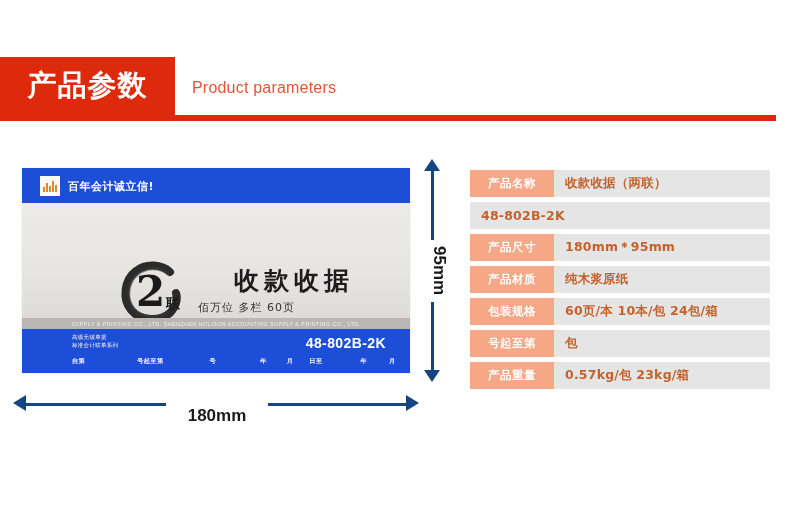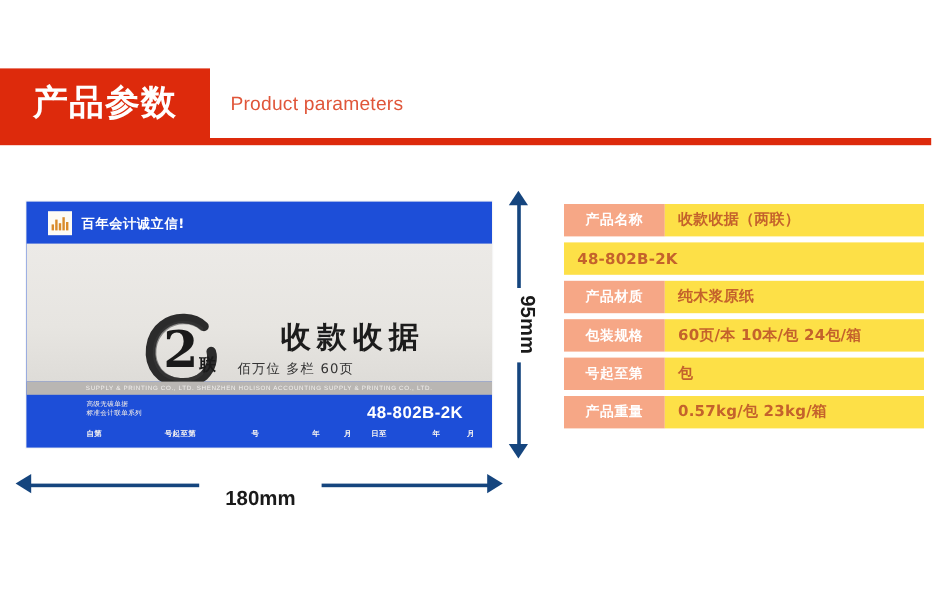--- a/index.html
+++ b/index.html
@@ -166,21 +166,21 @@
 
   
   .spec { position: absolute; left: 470px; top: 170px; width: 300px; }
   .spec-row { display: flex; height: 27px; margin-bottom: 5px; }
   .spec-label {
     flex: 0 0 84px; background: #f6a786;
     display: flex; align-items: center; justify-content: center;
     color: #ffffff; font-size: 11.5px; font-weight: bold; letter-spacing: 0.5px; text-align: right;
   }
   .spec-value {
-    flex: 1; background: #fde047;
+    flex: 1; background: #e5e5e5;
     display: flex; align-items: center;
     padding-left: 11px;
     color: #c4622c; font-size: 12.5px; font-weight: bold; letter-spacing: 0.2px;
     white-space: nowrap;
   }
 </style>
 </head>
 <body>
 
 <div class="page">
@@ -270,20 +270,24 @@
 
   <div class="spec">
     <div class="spec-row">
       <div class="spec-label">产品名称</div>
       <div class="spec-value">收款收据（两联）</div>
     </div>
     <div class="spec-row">
       <div class="spec-value">48-802B-2K</div>
     </div>
     <div class="spec-row">
+      <div class="spec-label">产品尺寸</div>
+      <div class="spec-value">180mm＊95mm</div>
+    </div>
+    <div class="spec-row">
       <div class="spec-label">产品材质</div>
       <div class="spec-value">纯木浆原纸</div>
     </div>
     <div class="spec-row">
       <div class="spec-label">包装规格</div>
       <div class="spec-value">60页/本  10本/包   24包/箱</div>
     </div>
     <div class="spec-row">
       <div class="spec-label">号起至第</div>
       <div class="spec-value">包</div>

